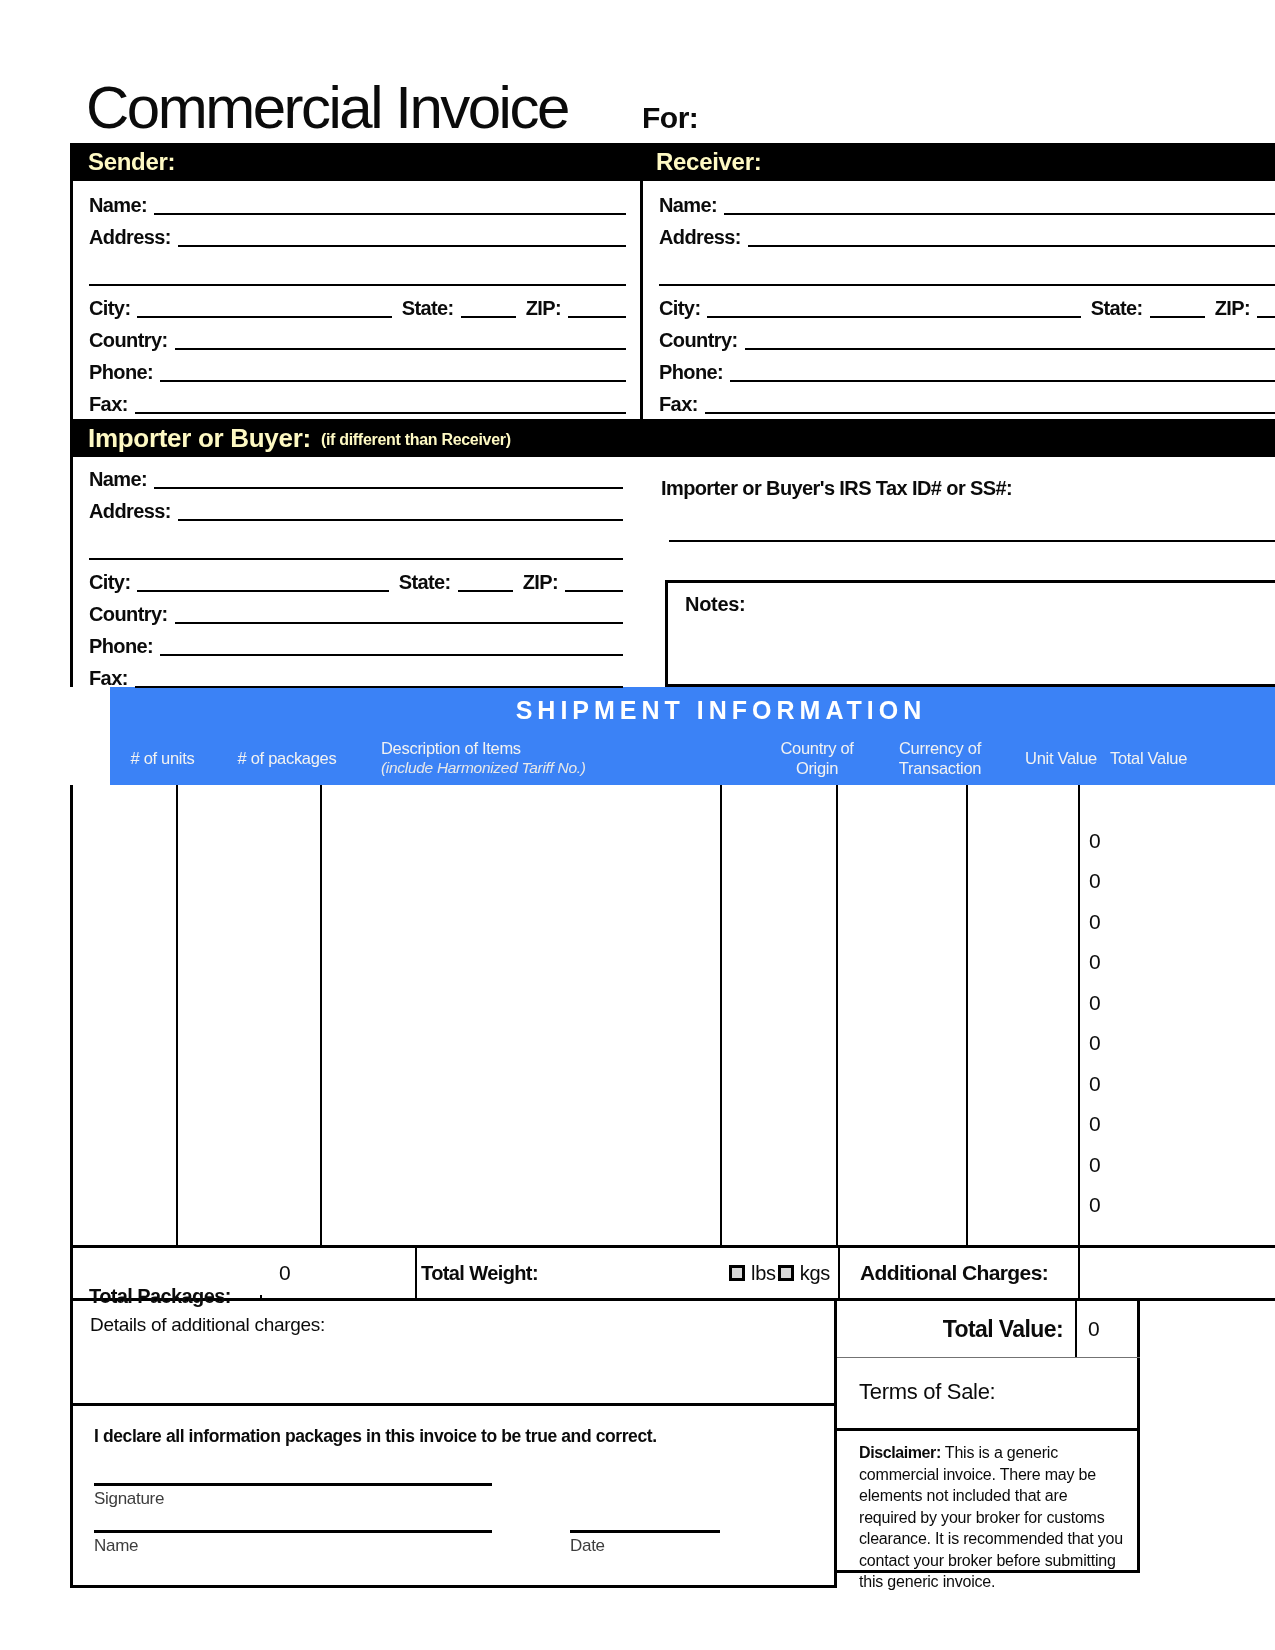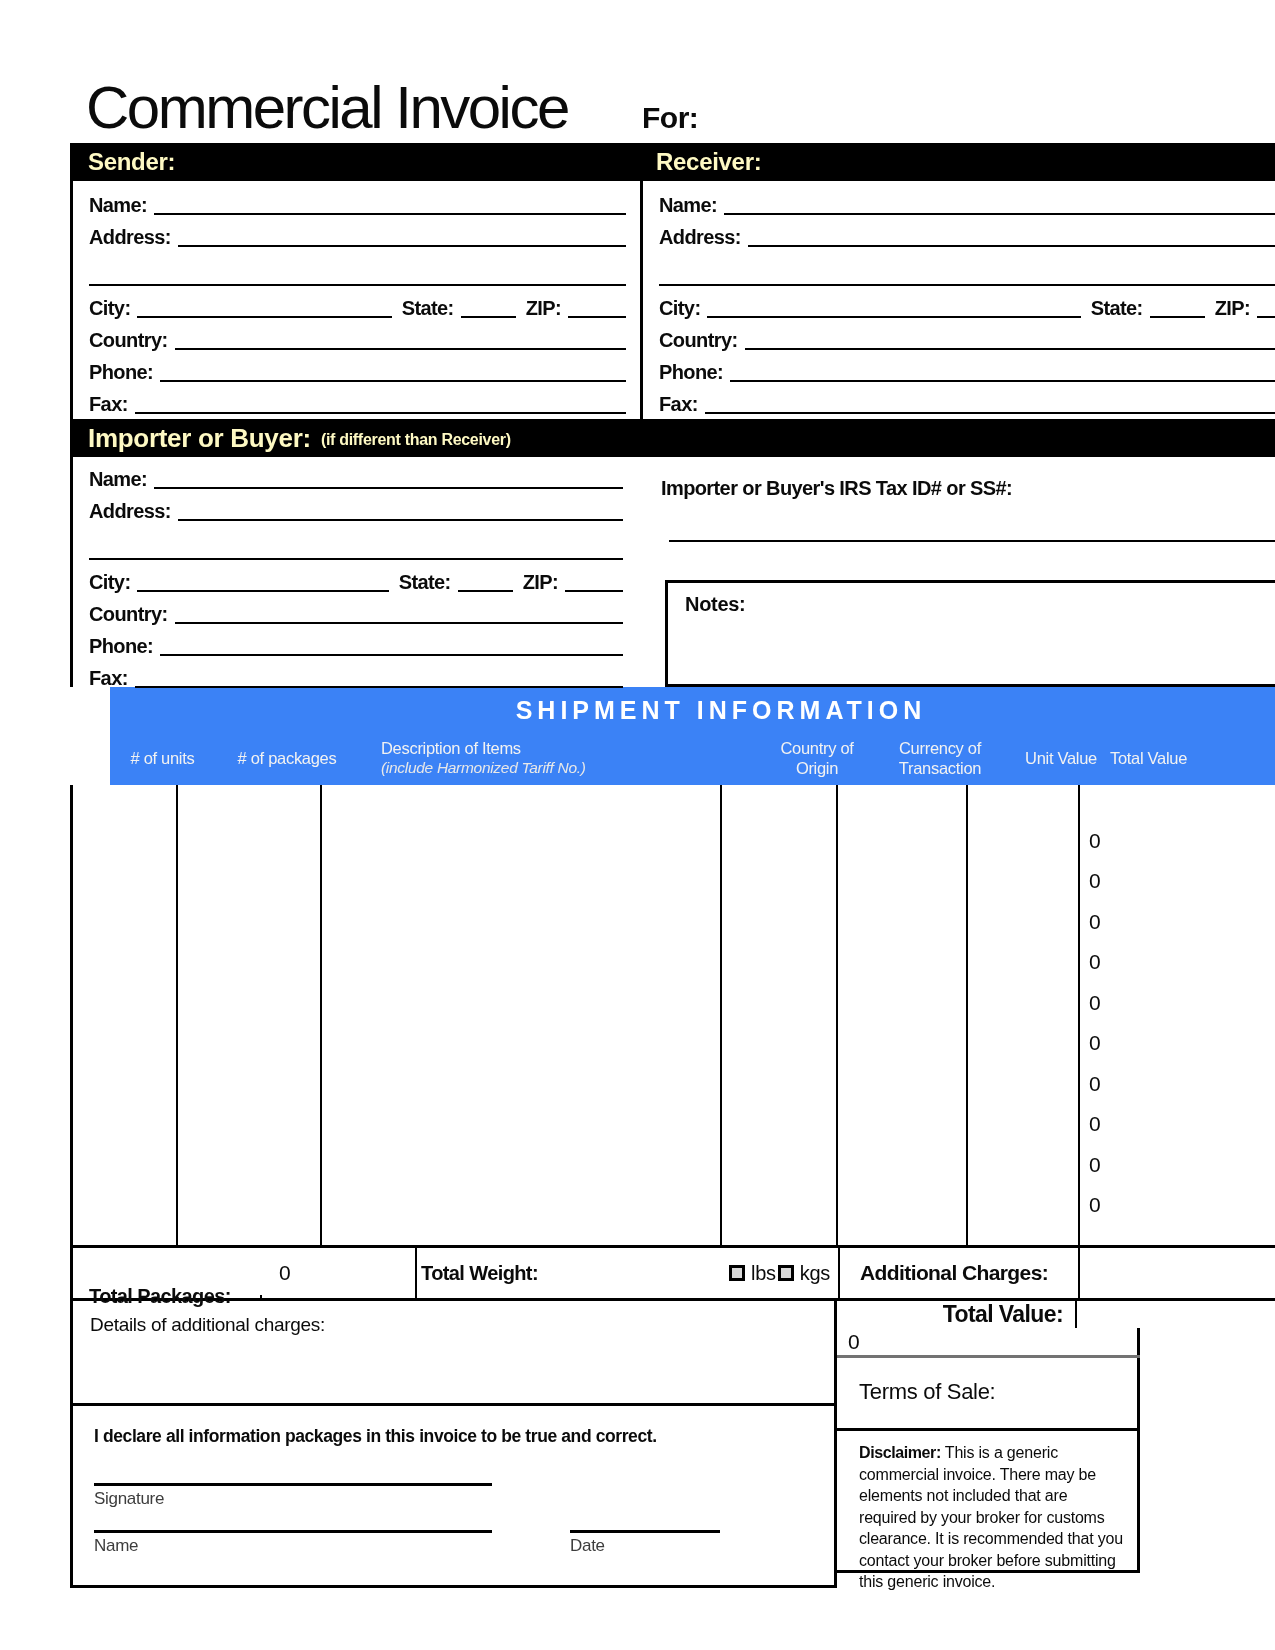--- a/index.html
+++ b/index.html
@@ -90,21 +90,21 @@
   .declare-text { font-weight:bold; font-size:17.5px; letter-spacing:-0.4px; }
   .sigline { margin-top:36px; width:398px; border-bottom:3px solid #000; }
   .under-label { font-size:17px; color:#3d3d3d; margin-top:3px; font-weight:400; }
   .nd-row { display:flex; margin-top:21px; }
   .name-block { width:398px; }
   .name-block .sigline, .date-block .sigline { margin-top:0; }
   .date-block { margin-left:78px; width:150px; }
   .date-block .sigline { width:150px; }
 
   .bottom-right { width:303px; }
-  .tv-row { height:57px; display:flex; border-bottom:3px solid #737373;flex-direction:column; }
+  .tv-row { height:57px; display:flex; border-bottom:1px solid #737373; }
   .tv-label { width:240px; border-right:2px solid #000; display:flex; align-items:center; justify-content:flex-end; padding-right:12px; font-weight:bold; font-size:23px; letter-spacing:-0.6px; }
   .tv-value { flex:1; border-right:3px solid #000; display:flex; align-items:center; padding-left:11px; font-size:21px; font-weight:400; }
   .terms-box { height:73px; border-right:3px solid #000; border-bottom:3px solid #000; padding:21px 0 0 22px; font-size:22px; font-weight:400; }
   .disclaimer-box { height:142px; border-right:3px solid #000; border-bottom:3px solid #000; padding:11px 12px 0 22px; font-size:16px; line-height:21.5px; font-weight:400; letter-spacing:-0.2px; }
   .disclaimer-box b { letter-spacing:-0.4px; }
 </style>
 </head>
 <body>
 
 <div class="page">

